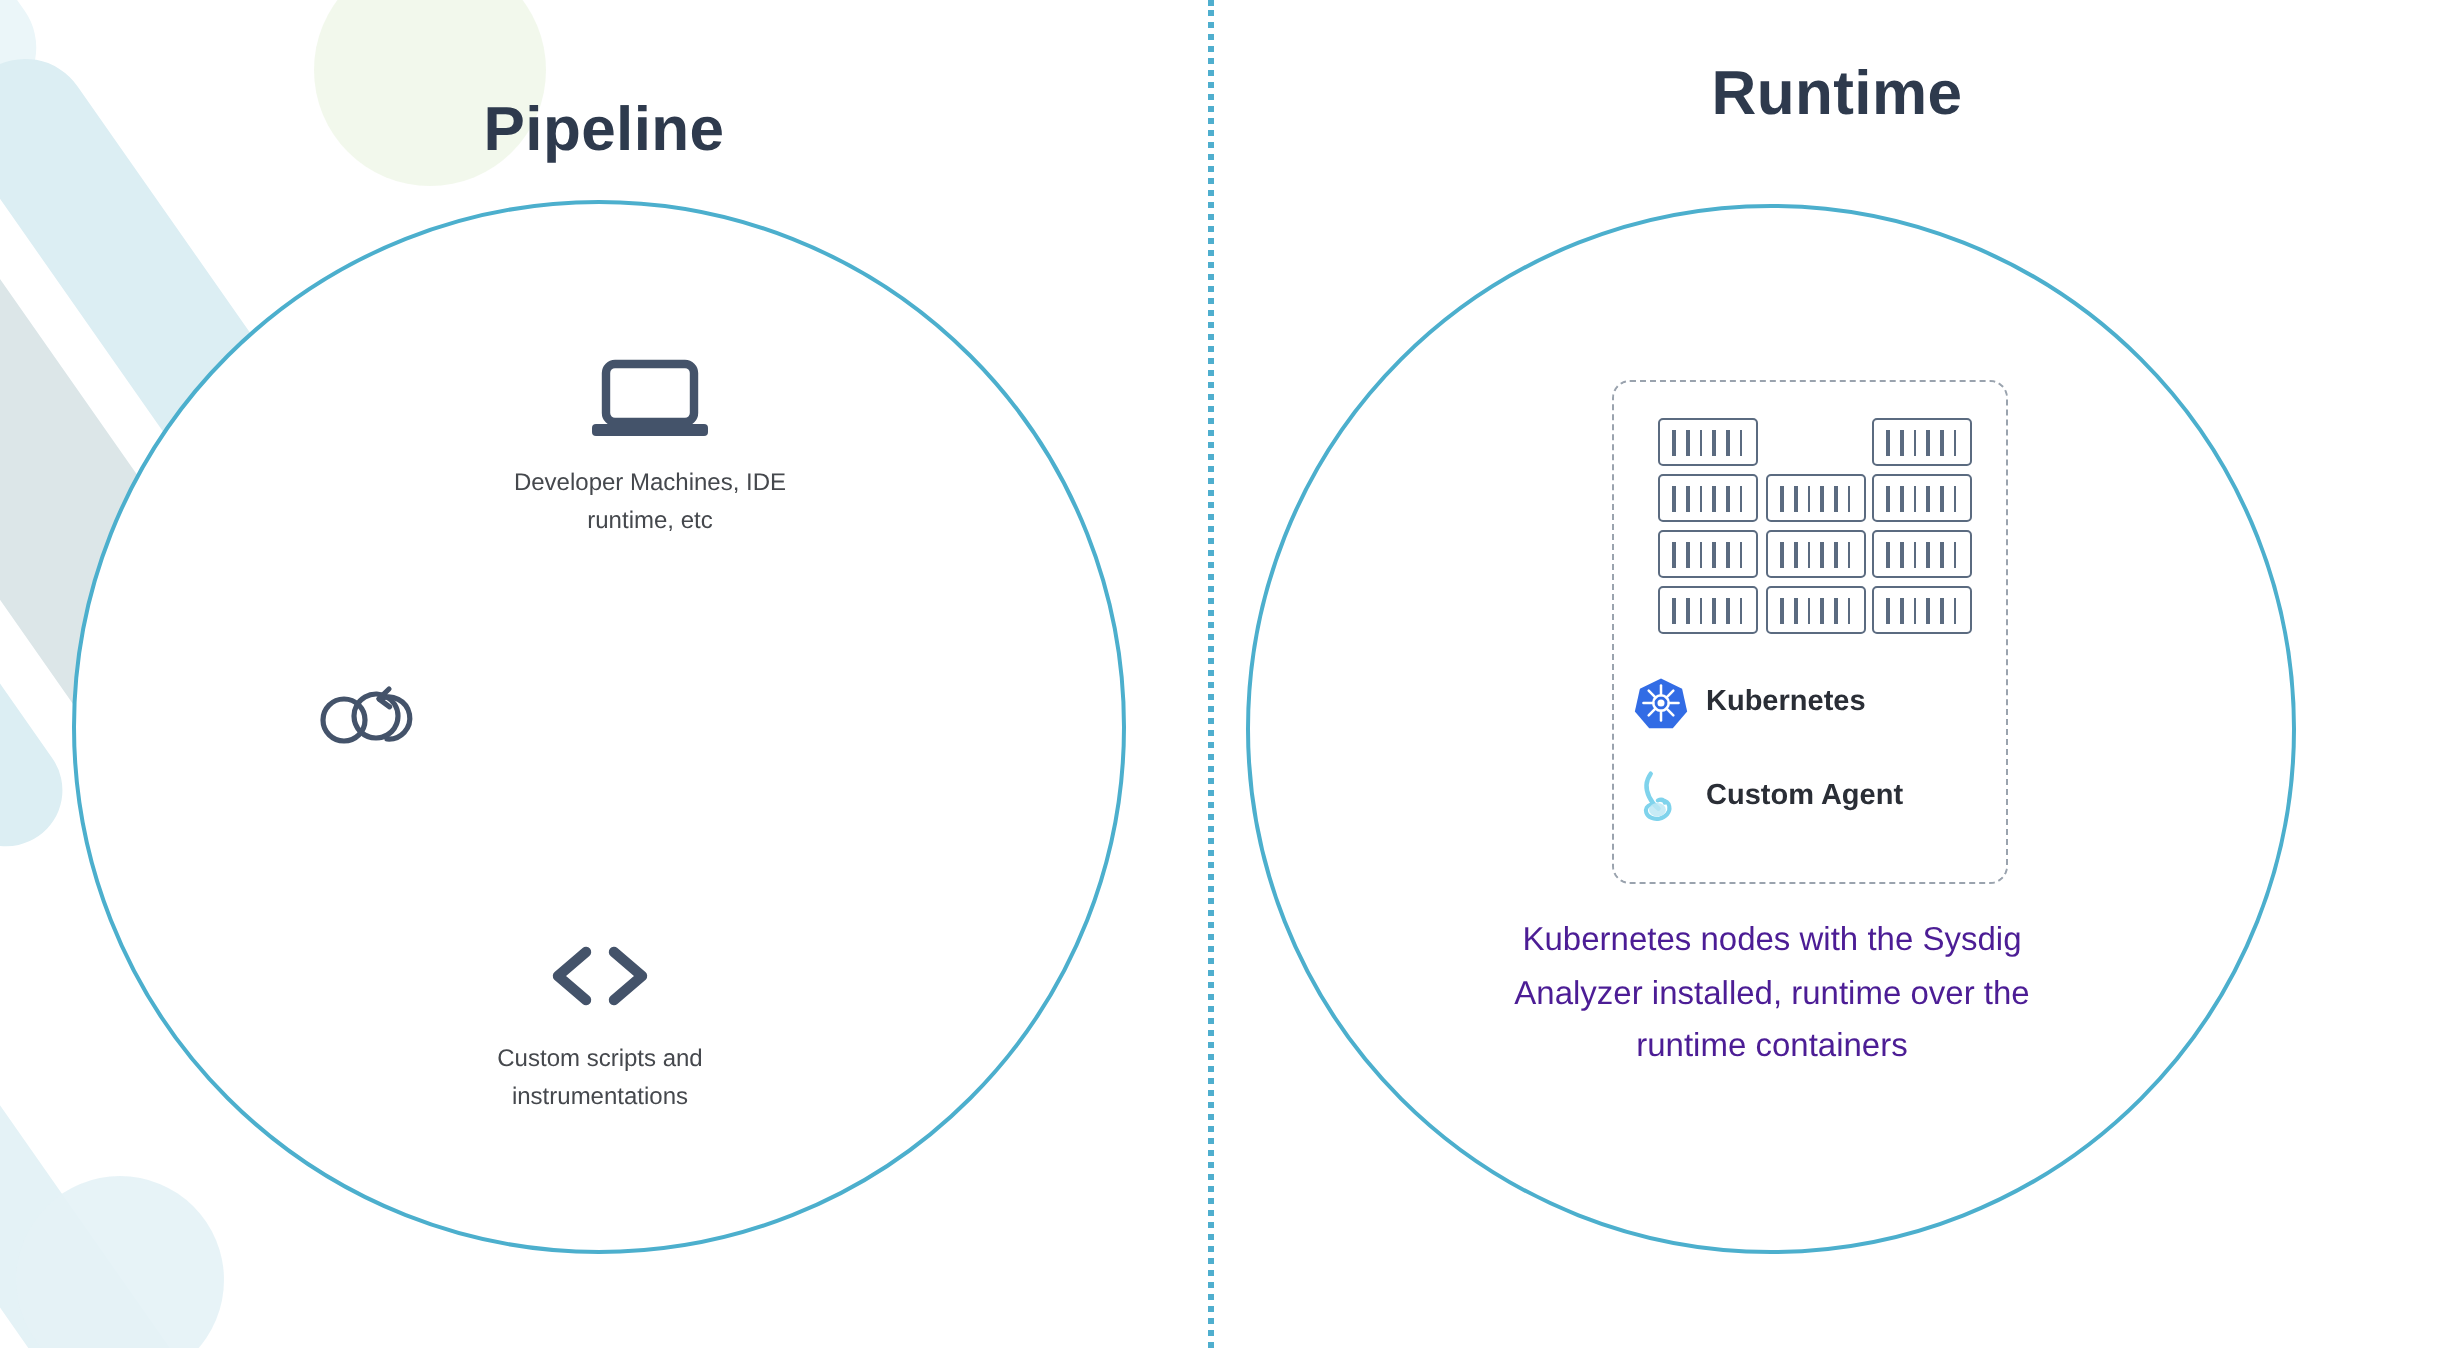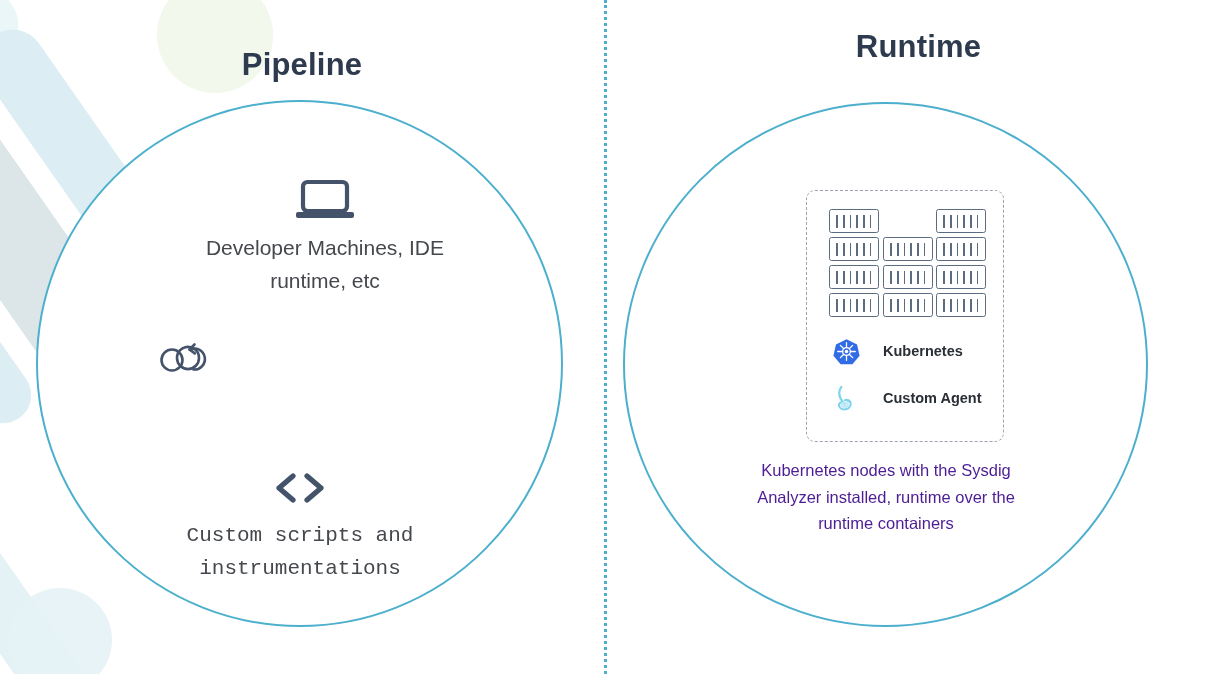--- a/index.html
+++ b/index.html
@@ -78,28 +78,28 @@
     width: 525px;
     height: 525px;
   }
 
   
   .pipe-item {
     position: absolute;
     text-align: center;
   }
   .pipe-label {
-    font-size: 21px;
+    font-size: 12px;
     color: #45484D;
     line-height: 1.55;
     margin-top: 10px;
   }
   #item-dev  { left: 180px; top: 178px; width: 290px; }
   #item-cicd { left: 55px;  top: 336px; width: 260px; }
-  #item-code { left: 180px; top: 466px; width: 240px; font-family: Liberation Mono, monospace; }
+  #item-code { left: 180px; top: 466px; width: 240px; }
 
   .icon-wrap {
     display: flex;
     justify-content: center;
     align-items: center;
     height: 44px;
   }
 
   
   #node-box {
@@ -137,22 +137,22 @@
     width: 1.7px;
     height: 13px;
     background: #5B6B80;
   }
 
   
   .legend-row {
     position: absolute;
     display: flex;
     align-items: center;
-    gap: 22px;
-    left: 24px;
+    gap: 8px;
+    left: 8px;
   }
   #legend-k8s    { top: 145px; }
   #legend-sysdig { top: 192px; }
   .legend-label {
     font-size: 14.5px;
     font-weight: bold;
     color: #2A2E36;
     white-space: nowrap;
   }
   .legend-icon {

